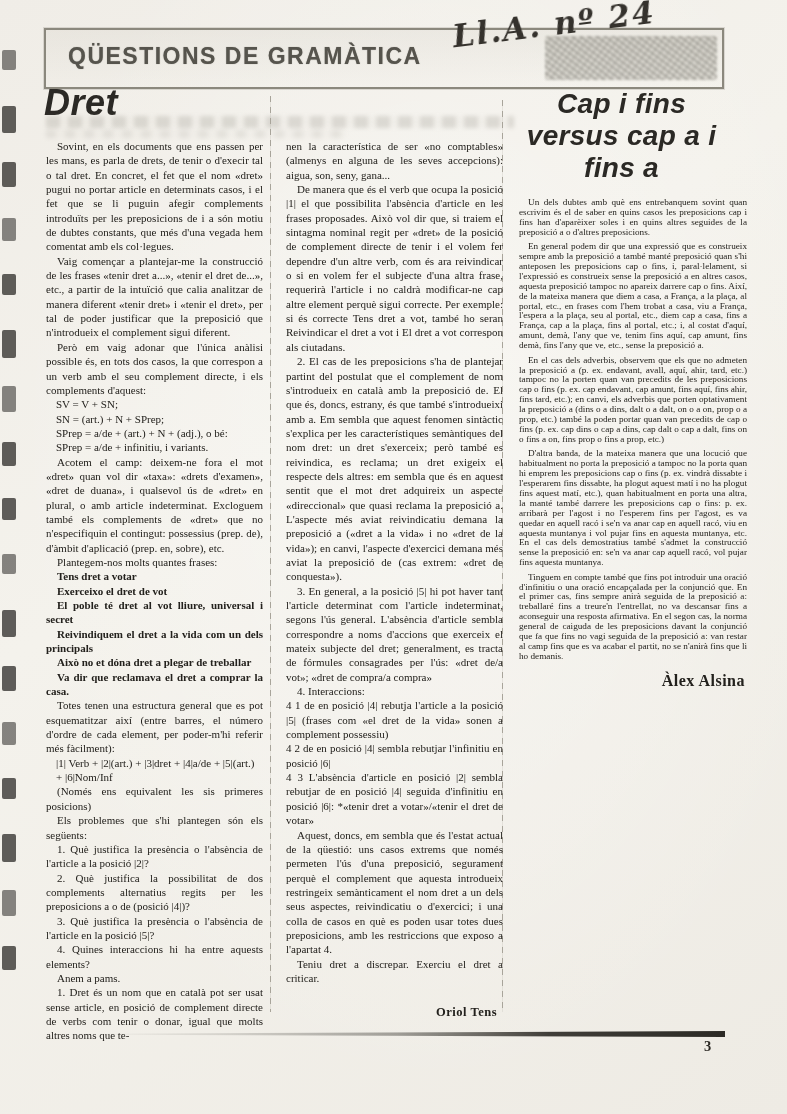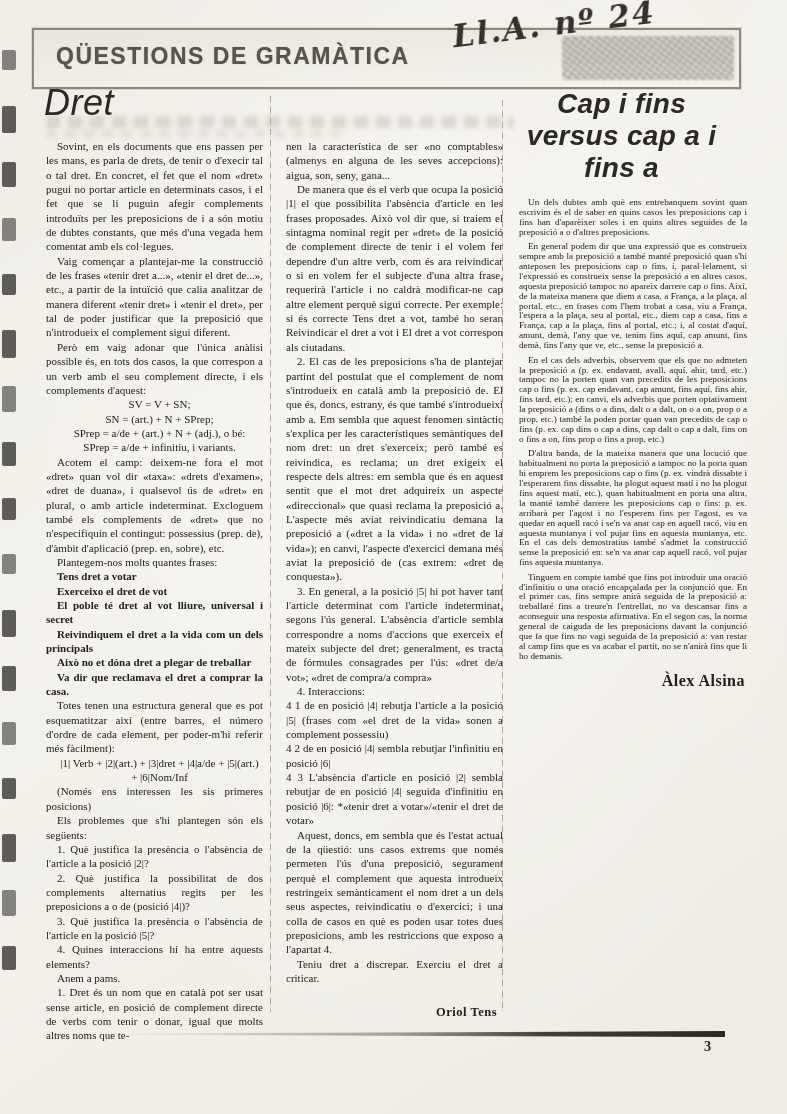--- a/index.html
+++ b/index.html
@@ -13,25 +13,24 @@
     color:#23211d;
     overflow:hidden;
   }
   
   .bind-mark{
     position:absolute;left:2px;width:14px;height:25px;
     background:#4a4845;filter:blur(.6px);opacity:.85;border-radius:2px;
   }
   
   .header-box{
-    position:absolute;left:32px;top:28px;width:676px;height:57px;
+    position:absolute;left:44px;top:28px;width:676px;height:57px;
     border:2px solid #8b887d;
     box-shadow:0 0 0 1px rgba(139,136,125,.25);
     background:linear-gradient(180deg, rgba(210,206,196,.25), rgba(240,238,230,.1));
-    padding-left:29px;
   }
   .stamp-title{
     position:absolute;left:22px;top:13px;
     font-family:"Liberation Sans", sans-serif;
     font-weight:bold;font-size:23px;letter-spacing:1.5px;
     color:#56544d;text-shadow:0 0 1px rgba(86,84,77,.6);
     filter:blur(.3px);
     white-space:nowrap;
   }
   .stamp-smudge{
@@ -46,21 +45,21 @@
     font-family:"DejaVu Serif", serif;
     font-style:italic;font-size:31px;font-weight:bold;
     color:#35322d;transform:rotate(-7deg);
     letter-spacing:2px;filter:blur(.3px);
     white-space:nowrap;
   }
   
   .title-dret{
     position:absolute;left:44px;top:82px;margin:0;
     font-family:"Liberation Sans", sans-serif;
-    font-style:italic;font-weight:normal;font-size:36px;
+    font-style:italic;font-weight:bold;font-size:36px;
     color:#2b2925;letter-spacing:.5px;text-align:right;
   }
   .ghost-band{
     position:absolute;left:46px;top:116px;width:468px;height:12px;
     background:repeating-linear-gradient(90deg, rgba(130,126,115,.55) 0 14px, rgba(200,196,186,.2) 14px 22px);
     filter:blur(2.2px);opacity:.4;
   }
   .ghost-band2{
     position:absolute;left:46px;top:130px;width:300px;height:8px;
     background:repeating-linear-gradient(90deg, rgba(130,126,115,.45) 0 10px, rgba(200,196,186,.2) 10px 19px);
@@ -74,21 +73,21 @@
   .title-capfins{
     margin:0 0 14px 0;
     font-family:"Liberation Sans", sans-serif;
     font-style:italic;font-weight:bold;font-size:28px;line-height:32px;
     color:#2b2925;text-align:center;width:205px;letter-spacing:.3px;
   }
   .para{margin:0;text-indent:11px;}
   .col3 .para{margin-bottom:4.5px;text-indent:9px;font-weight:500;color:#1f1d19;}
   .noindent{text-indent:0;}
   .bold{font-weight:bold;}
-  .formula{text-indent:0;padding-left:10px;text-align:center;}
+  .formula{text-indent:0;padding-left:10px;text-align:left;}
   .byline{
     margin-top:20px;text-align:right;font-weight:bold;
     font-size:12.5px;padding-right:6px;letter-spacing:.5px;
   }
   .col3 .byline{font-size:16px;margin-top:14px;padding-right:2px;}
   
   .divider{position:absolute;width:1px;background:
     repeating-linear-gradient(180deg,#a8a49a 0 6px, rgba(168,164,154,.2) 6px 11px);}
   .div1{left:270px;top:96px;height:916px;}
   .div2{left:502px;top:100px;height:912px;}
@@ -155,21 +154,21 @@
       <p class="para indent">Acotem el camp: deixem-ne fora el mot «dret» quan vol dir «taxa»: «drets d'examen», «dret de duana», i qualsevol ús de «dret» en plural, o amb article indeterminat. Excloguem també els complements de «dret» que no n'especifiquin el contingut: possessius (prep. de), d'àmbit d'aplicació (prep. en, sobre), etc.</p>
       <p class="para indent">Plantegem-nos molts quantes frases:</p>
       <p class="para bold">Tens dret a votar</p>
       <p class="para bold">Exerceixo el dret de vot</p>
       <p class="para bold">El poble té dret al vot lliure, universal i secret</p>
       <p class="para bold">Reivindiquem el dret a la vida com un dels principals</p>
       <p class="para bold">Això no et dóna dret a plegar de treballar</p>
       <p class="para bold">Va dir que reclamava el dret a comprar la casa.</p>
       <p class="para indent">Totes tenen una estructura general que es pot esquematitzar així (entre barres, el número d'ordre de cada element, per poder-m'hi referir més fàcilment):</p>
       <p class="para formula">|1| Verb + |2|(art.) + |3|dret + |4|a/de + |5|(art.) + |6|Nom/Inf</p>
-      <p class="para indent">(Només ens interessen les sis primeres posicions)</p>
+      <p class="para indent">(Només ens equivalent les sis primeres posicions)</p>
       <p class="para indent">Els problemes que s'hi plantegen són els següents:</p>
       <p class="para indent">1. Què justifica la presència o l'absència de l'article a la posició |2|?</p>
       <p class="para indent">2. Què justifica la possibilitat de dos complements alternatius regits per les preposicions a o de (posició |4|)?</p>
       <p class="para indent">3. Què justifica la presència o l'absència de l'article en la posició |5|?</p>
       <p class="para indent">4. Quines interaccions hi ha entre aquests elements?</p>
       <p class="para indent">Anem a pams.</p>
       <p class="para indent">1. Dret és un nom que en català pot ser usat sense article, en posició de complement directe de verbs com tenir o donar, igual que molts altres noms que te-</p>
     </div>
 
   <div class="col col2">

